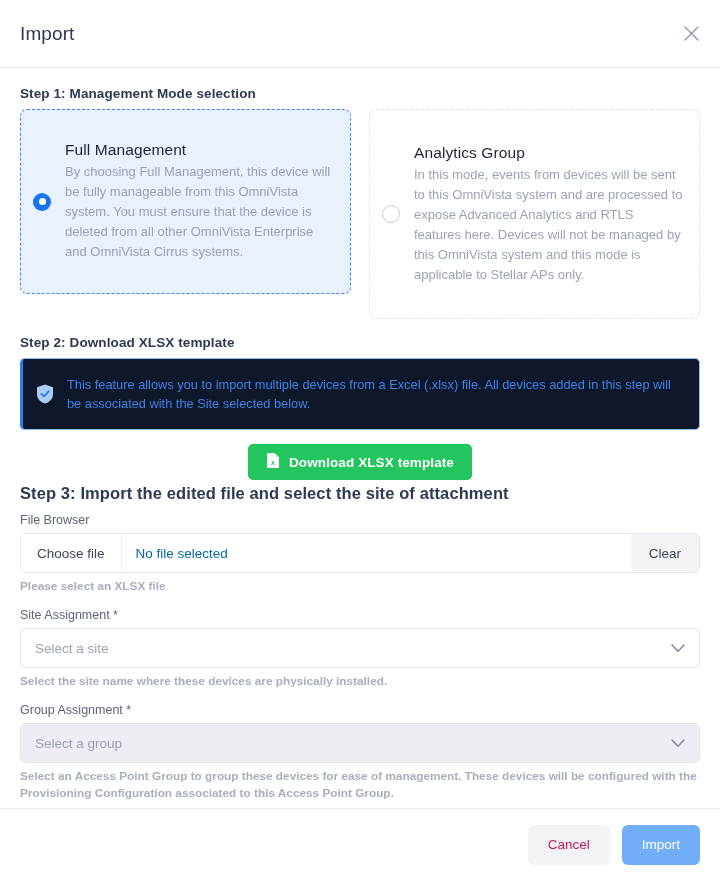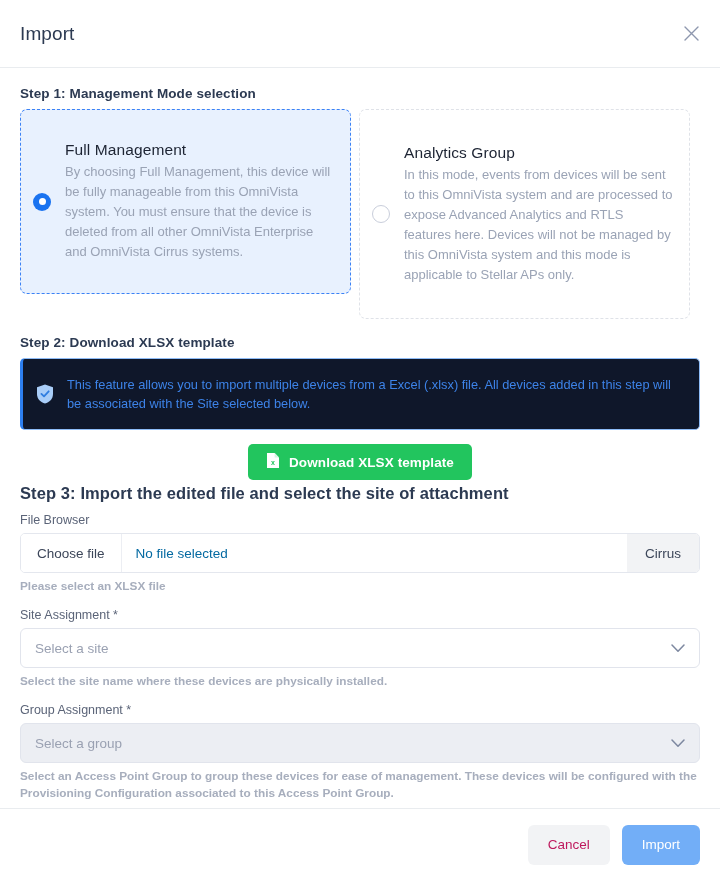--- a/index.html
+++ b/index.html
@@ -60,21 +60,21 @@
     letter-spacing: .1px;
   }
   .step-title.big {
     font-size: 16.5px;
     margin: 4px 0 10px 0;
   }
 
   
   .mode-row {
     display: flex;
-    gap: 8px;
+    gap: 18px;
     align-items: flex-start;
   }
   .mode-card {
     width: 331px;
     border-radius: 7px;
     padding: 14px 16px 14px 12px;
     display: flex;
     align-items: center;
     gap: 14px;
     cursor: pointer;
@@ -335,21 +335,21 @@
       </button>
     </div>
 
     <div class="step-title big">Step 3: Import the edited file and select the site of attachment</div>
 
     <div class="field-label">File Browser</div>
 
     <div class="file-row">
       <div class="file-choose">Choose file</div>
       <div class="file-name">No file selected</div>
-      <div class="file-clear">Cirrus</div>
+      <div class="file-clear">Clear</div>
     </div>
     <div class="hint">Please select an XLSX file</div>
 
     <div class="field-block">
       <div class="sel-label">Site Assignment *</div>
       <div class="select">
         <span class="select-value">Select a site</span>
         <span class="chev">
           <svg width="14" height="9" viewBox="0 0 14 9" fill="none">
             <path d="M1 1 L7 7.3 L13 1" stroke="#7d88a0" stroke-width="1.5" stroke-linecap="round" stroke-linejoin="round"></path>

